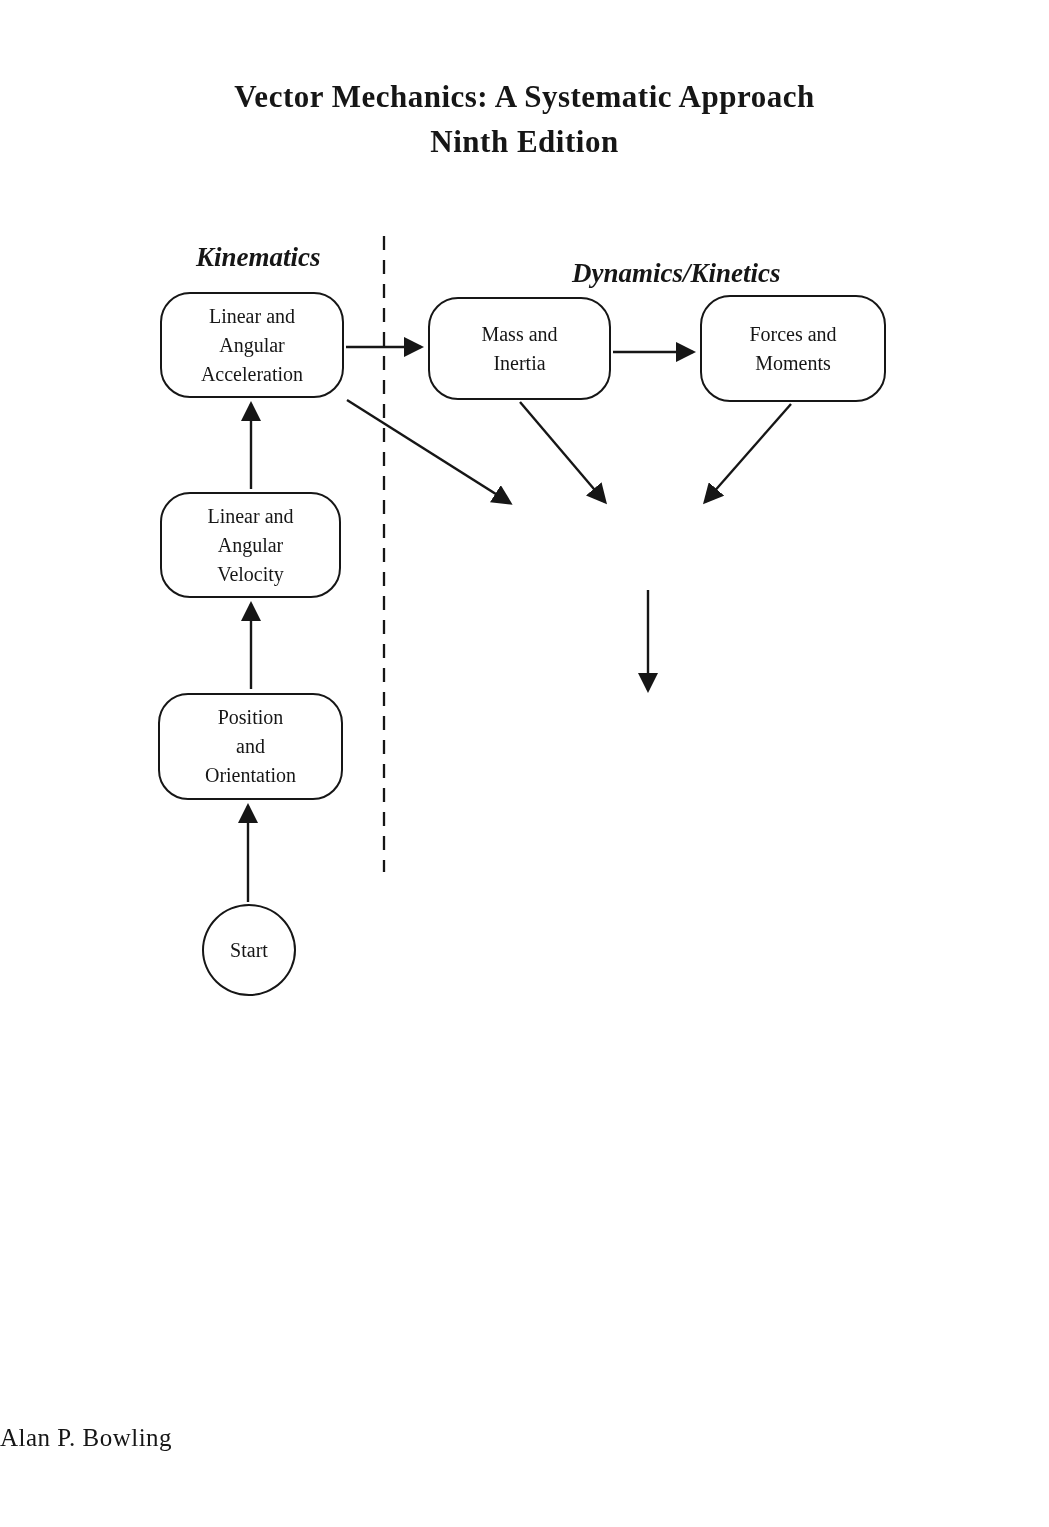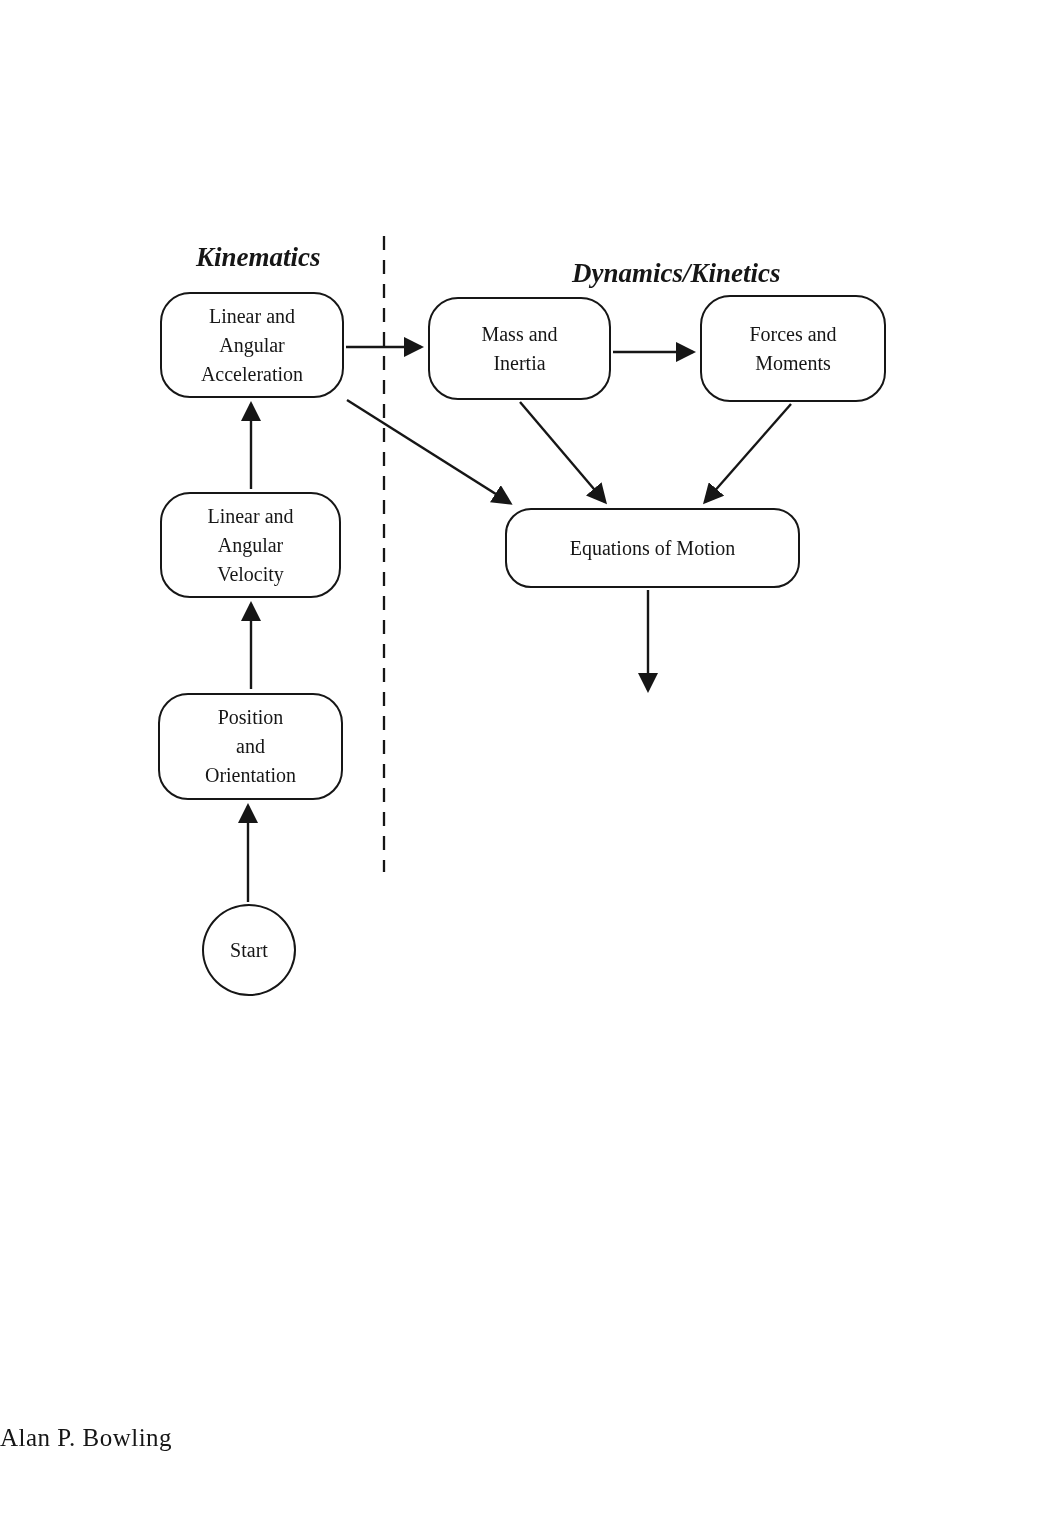--- a/index.html
+++ b/index.html
@@ -70,20 +70,24 @@
     width: 1049px;
     font-size: 25px;
     letter-spacing: 0.5px;
   }
 </style>
 </head>
 <body>
 
 <div class="page">
 
+  <div class="title-block">
+    <div>Vector Mechanics: A Systematic Approach</div>
+    <div>Ninth Edition</div>
+  </div>
 
   <div class="section-label label-kinematics">Kinematics</div>
   <div class="section-label label-dynamics">Dynamics/Kinetics</div>
 
   <svg class="edges-svg" viewBox="0 0 1049 1527" xmlns="http://www.w3.org/2000/svg">
     <defs>
       <marker id="arrowhead" viewBox="0 0 10 10" refX="8.5" refY="5" markerWidth="8.5" markerHeight="8.5" orient="auto-start-reverse">
         <path d="M0,0 L10,5 L0,10 z" fill="#161616"></path>
       </marker>
     </defs>
@@ -104,21 +108,20 @@
   <div class="node node-acceleration">Linear and
 Angular
 Acceleration</div>
   <div class="node node-mass">Mass and
 Inertia</div>
   <div class="node node-forces">Forces and
 Moments</div>
   <div class="node node-velocity">Linear and
 Angular
 Velocity</div>
-  <div class="node node-eom">Equations of Motion</div>
   <div class="node node-position">Position
 and
 Orientation</div>
   <div class="node node-start">Start</div>
 
   <div class="author">Alan P. Bowling</div>
 
 </div>
 
 </body></html>

